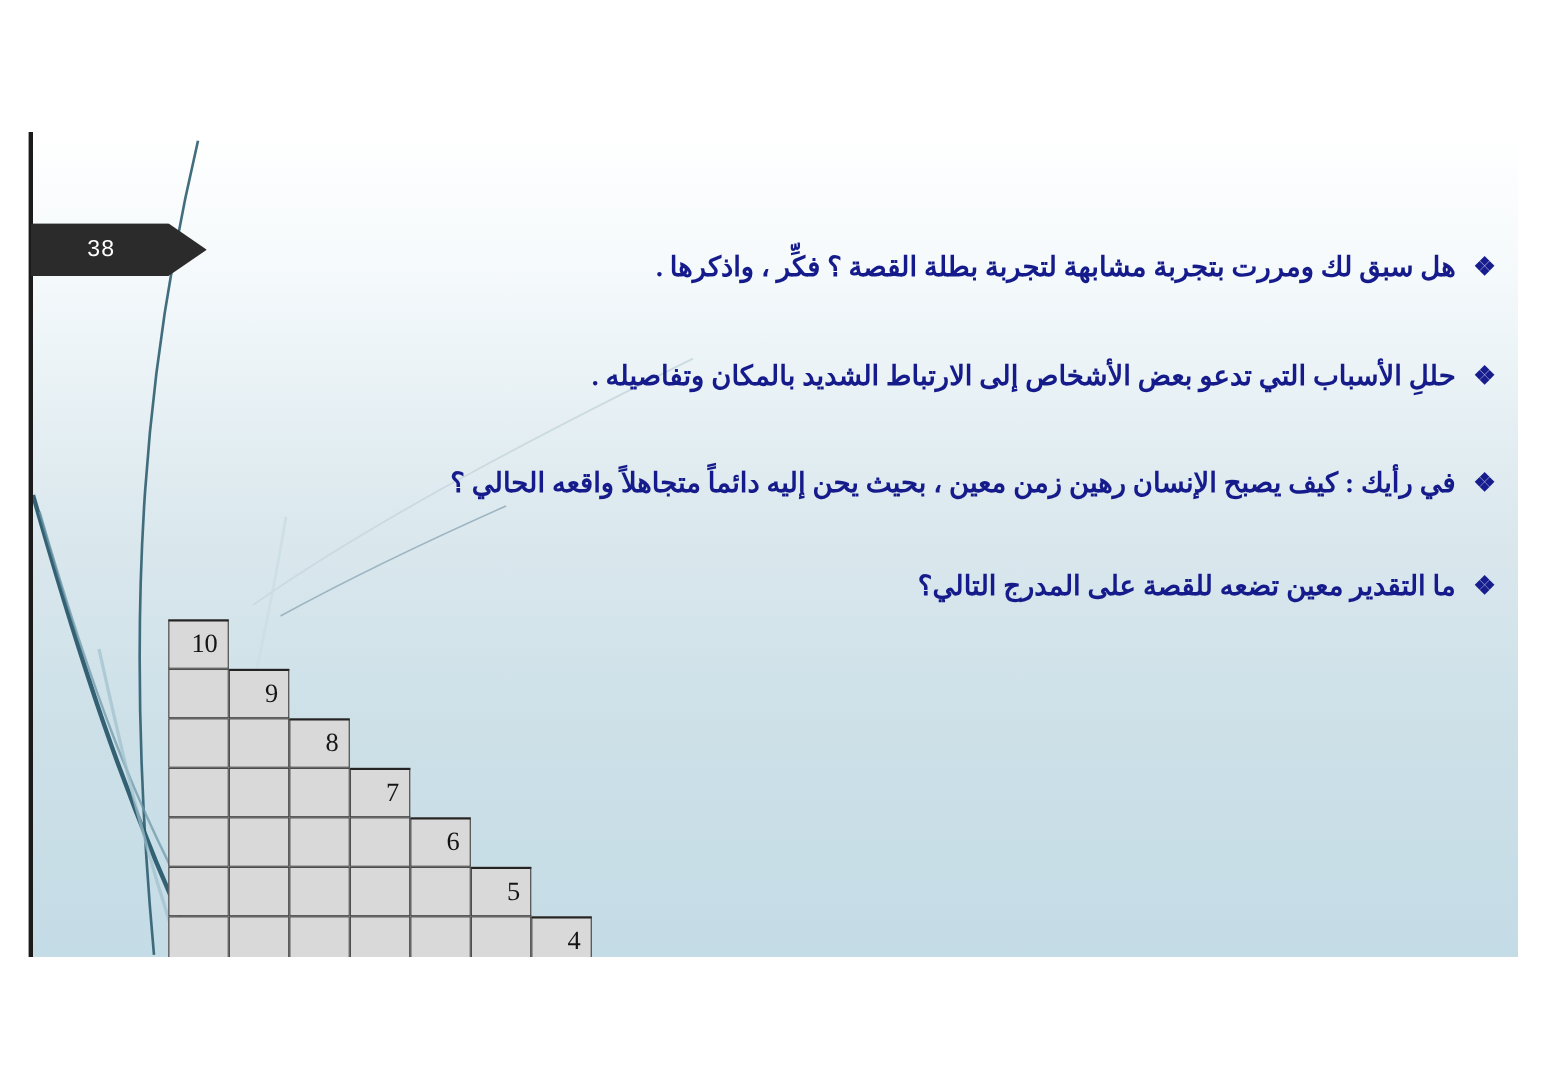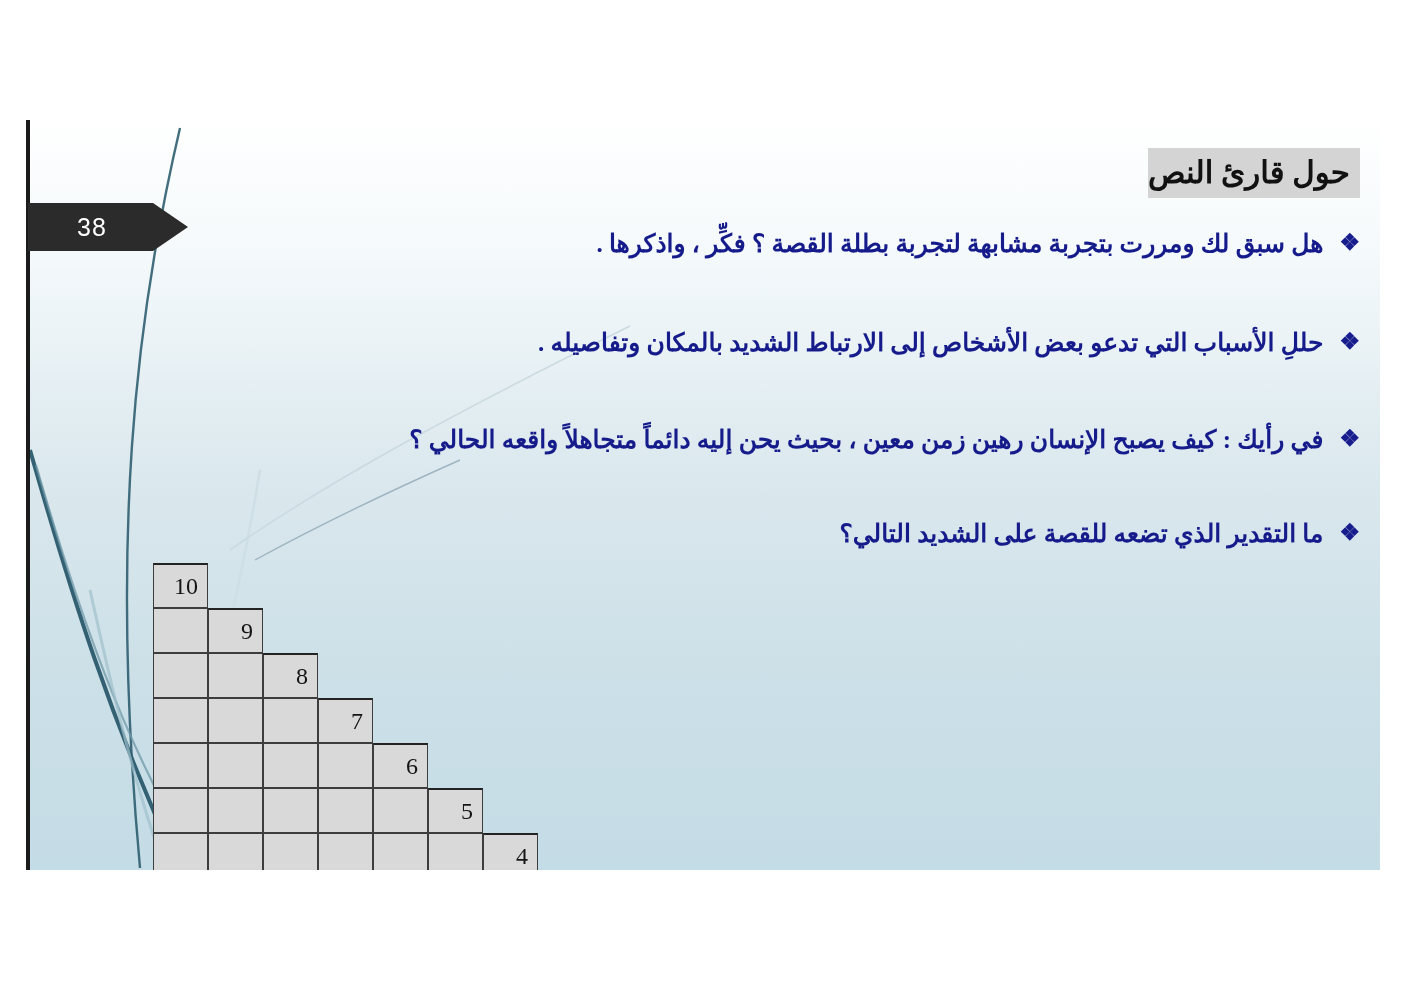--- a/index.html
+++ b/index.html
@@ -62,21 +62,21 @@
     clip-path: polygon(0 0, 125px 0, 160px 50%, 125px 100%, 0 100%);
   }
   #page-banner .num {
     position: absolute;
     left: 0; top: 0;
     width: 128px;
     height: 48px;
     line-height: 48px;
     text-align: center;
     color: #ffffff;
-    font-size: 25px;
+    font-size: 21px;
     font-family: "Liberation Sans", sans-serif;
     letter-spacing: 1px;
   }
 
   
   #heading {
     position: absolute;
     left: 1148px;
     top: 148px;
     width: 212px;
@@ -219,23 +219,20 @@
       <div class="scell" style="left:275px; top:270px; width:55px; height:45px;"></div>
 
       <div class="scell topstep" style="left:330px; top:270px; width:55px; height:45px;">
           <span class="lbl">4</span>
         </div>
 
     </div>
 
   </div>
 
-  <div id="heading">
-    <span class="txt">حول قارئ النص</span>
-  </div>
 
   <div id="page-banner">
     <div class="shape"></div>
     <div class="num">38</div>
   </div>
 
   <div class="qrow" id="q0">
     <span class="bullet">❖</span>
     <span class="qtext">هل سبق لك ومررت بتجربة مشابهة لتجربة بطلة القصة ؟ فكِّر  ، واذكرها .</span>
   </div>
@@ -245,16 +242,16 @@
     <span class="qtext">حللِ الأسباب التي تدعو بعض الأشخاص إلى الارتباط الشديد بالمكان وتفاصيله .</span>
   </div>
 
   <div class="qrow" id="q2">
     <span class="bullet">❖</span>
     <span class="qtext">في رأيك : كيف يصبح الإنسان رهين زمن معين ، بحيث يحن إليه دائماً متجاهلاً واقعه الحالي ؟</span>
   </div>
 
   <div class="qrow" id="q3">
     <span class="bullet">❖</span>
-    <span class="qtext">ما التقدير الذي تضعه للقصة على الشديد التالي؟</span>
+    <span class="qtext">ما التقدير معين تضعه للقصة على المدرج التالي؟</span>
   </div>
 
 </div>
 
 </body></html>

